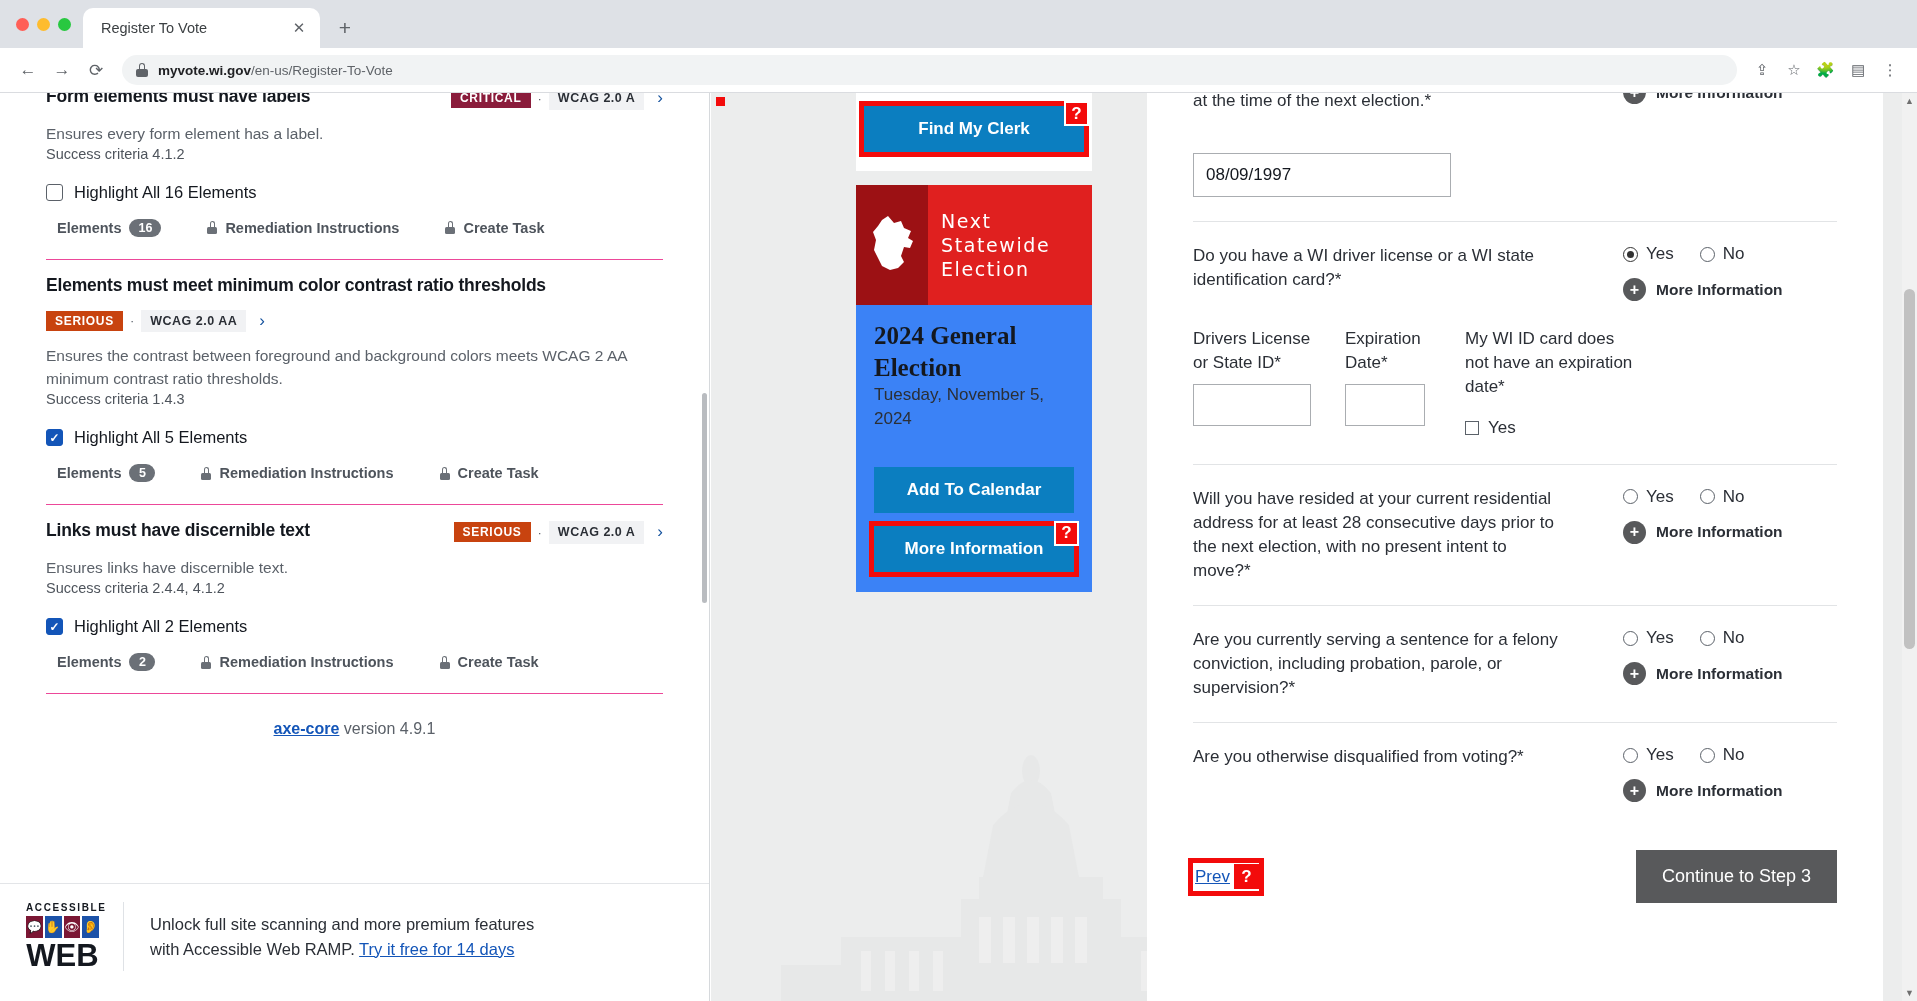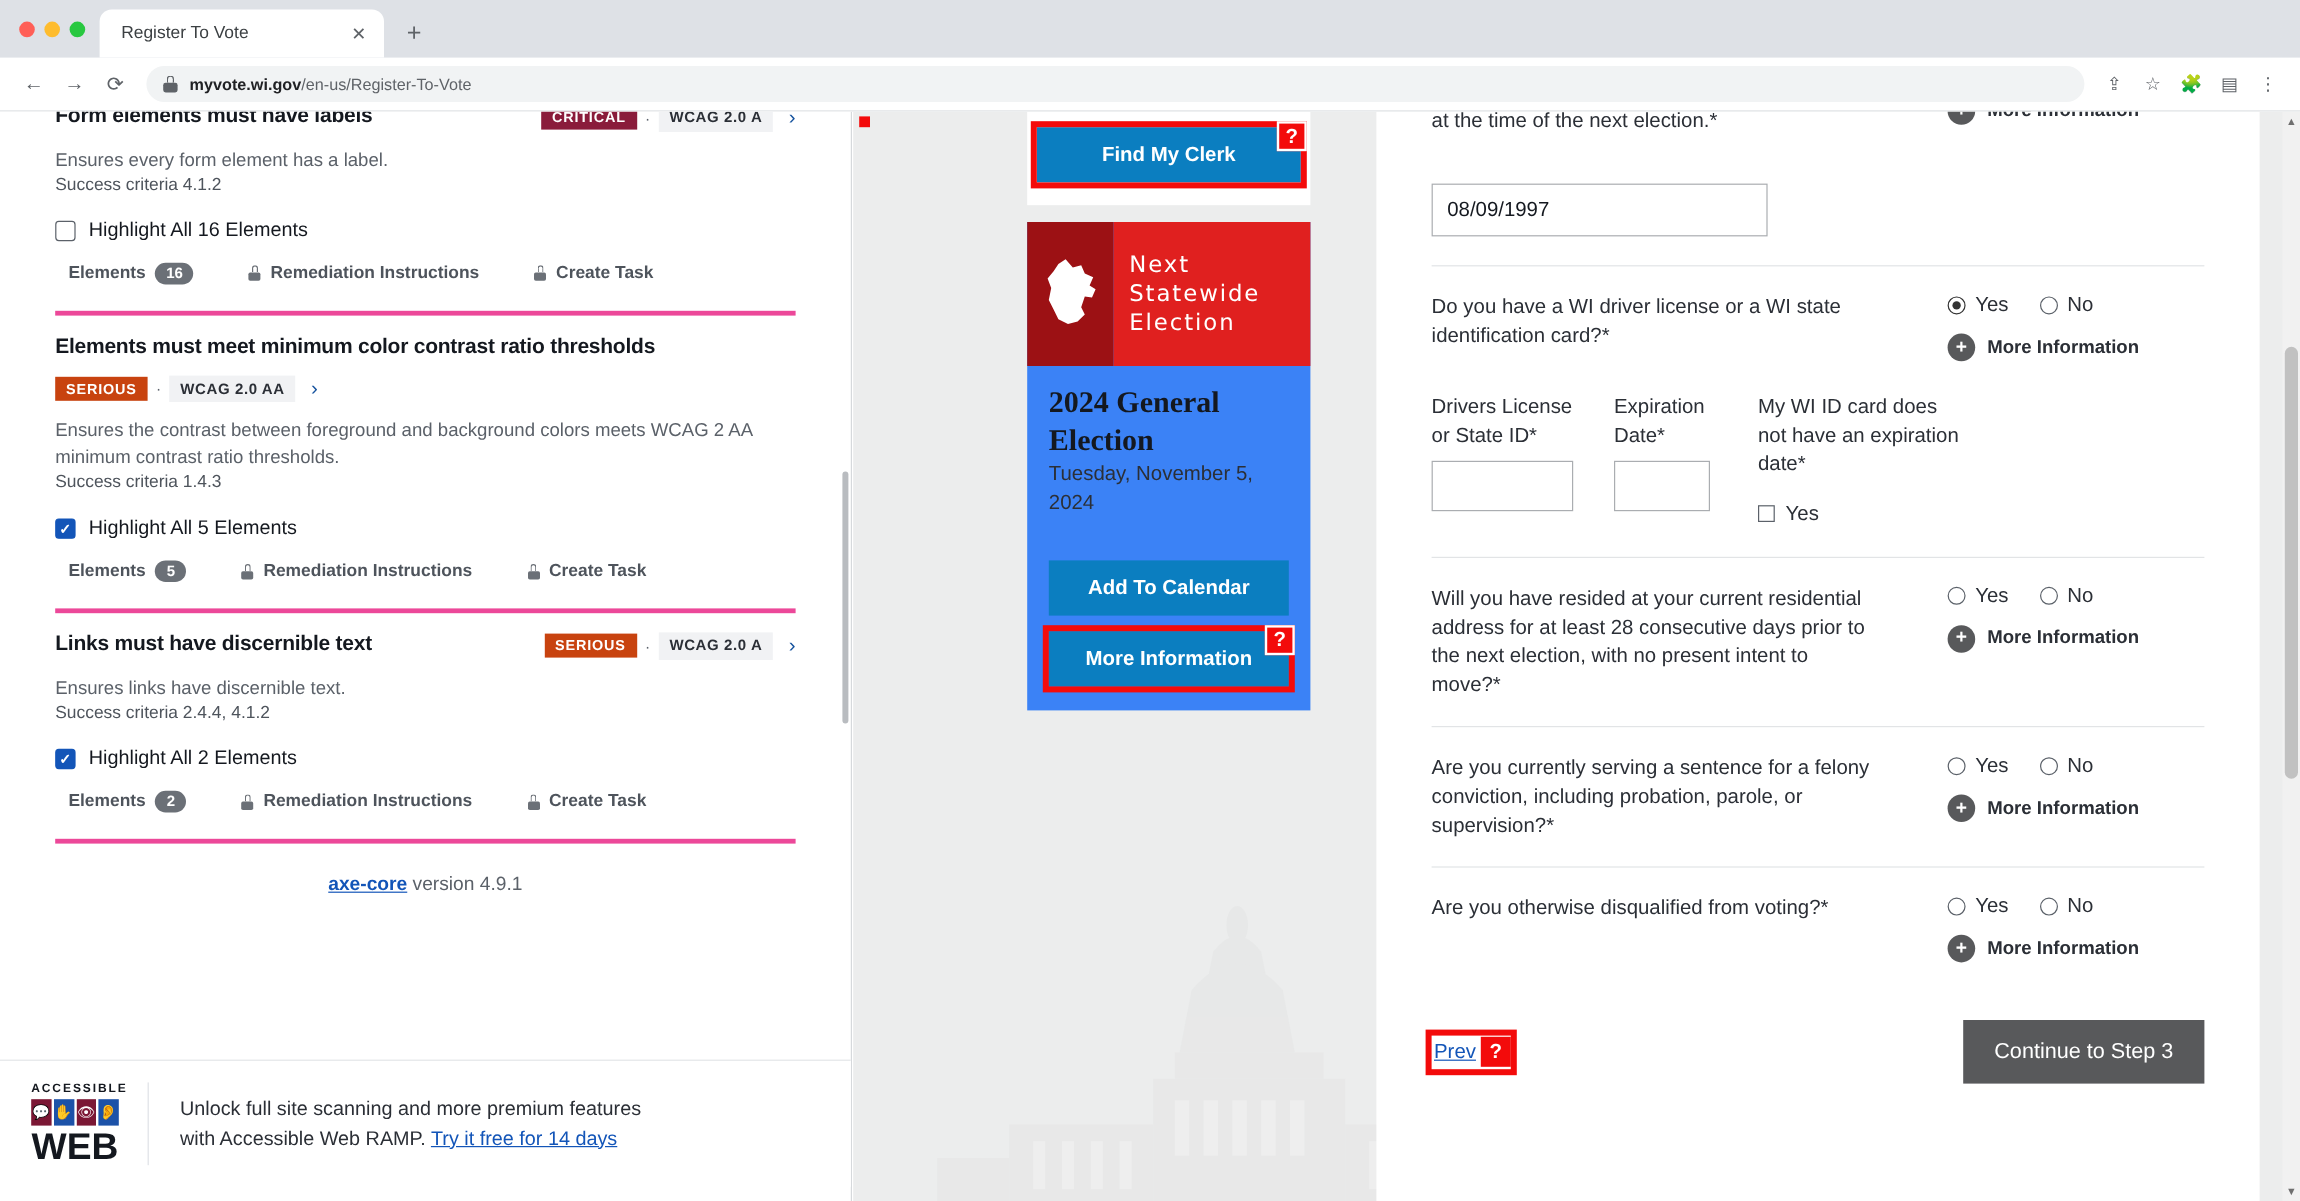--- a/index.html
+++ b/index.html
@@ -77,21 +77,21 @@
     background: #ffffff; overflow: hidden;
   }
 
   
   #axe-panel {
     position: absolute; left: 0; top: 0; width: 710px; height: 908px;
     background: #fff; overflow: hidden;
     border-right: 1px solid #d6d9dc;
   }
   #axe-scroll { padding: 0 46px; }
-  .issue { border-bottom: 4px solid #ec4899; padding: 14px 0 22px 0; }
+  .issue { border-bottom: 1px solid #ec4899; padding: 14px 0 22px 0; }
   .issue:first-child { padding-top: 0; }
   .issue-head {
     display: flex; align-items: flex-start; justify-content: space-between; gap: 12px;
     flex-wrap: wrap;
   }
   .issue-title {
     font-size: 17.5px; font-weight: bold; color: #14181f; line-height: 1.35;
     letter-spacing: -0.2px;
   }
   .issue-meta { display: flex; align-items: center; gap: 7px; flex: 0 0 auto; padding-top: 2px; }
@@ -215,21 +215,21 @@
   .more-info { display: flex; align-items: center; gap: 10px; margin-top: 14px; padding-left: 48px; }
   .plus-badge {
     width: 23px; height: 23px; border-radius: 50%; background: #58595b; color: #fff;
     font-size: 16px; font-weight: bold; display: flex; align-items: center; justify-content: center;
     line-height: 1; flex: 0 0 auto;
   }
   .more-label { font-size: 15.5px; font-weight: bold; color: #2b2f36; }
 
   .field-label { font-size: 17px; color: #2b2f36; line-height: 1.4; margin-bottom: 9px; }
   .txtinput { border: 1px solid #aaadb1; background: #fff; height: 44px; padding: 0 12px; font-size: 17px; color: #14181f; font-family: "Liberation Sans", sans-serif; }
-  #birth-input { width: 280px; }
+  #birth-input { width: 258px; }
 
   #id-block { display: flex; gap: 26px; padding: 22px 0 26px 0; border-bottom: 1px solid #e2e4e6; }
   #id-block .col { display: flex; flex-direction: column; }
   #col-dl { width: 126px; }
   #col-exp { width: 94px; }
   #col-noexp { width: 170px; }
   #inp-dl { width: 118px; height: 42px; }
   #inp-exp { width: 80px; height: 42px; }
   .mini-check { display: flex; align-items: center; gap: 9px; margin-top: 10px; }
   .mcbox { width: 14px; height: 14px; border: 1.5px solid #5b6169; background: #fff; flex: 0 0 auto; }

